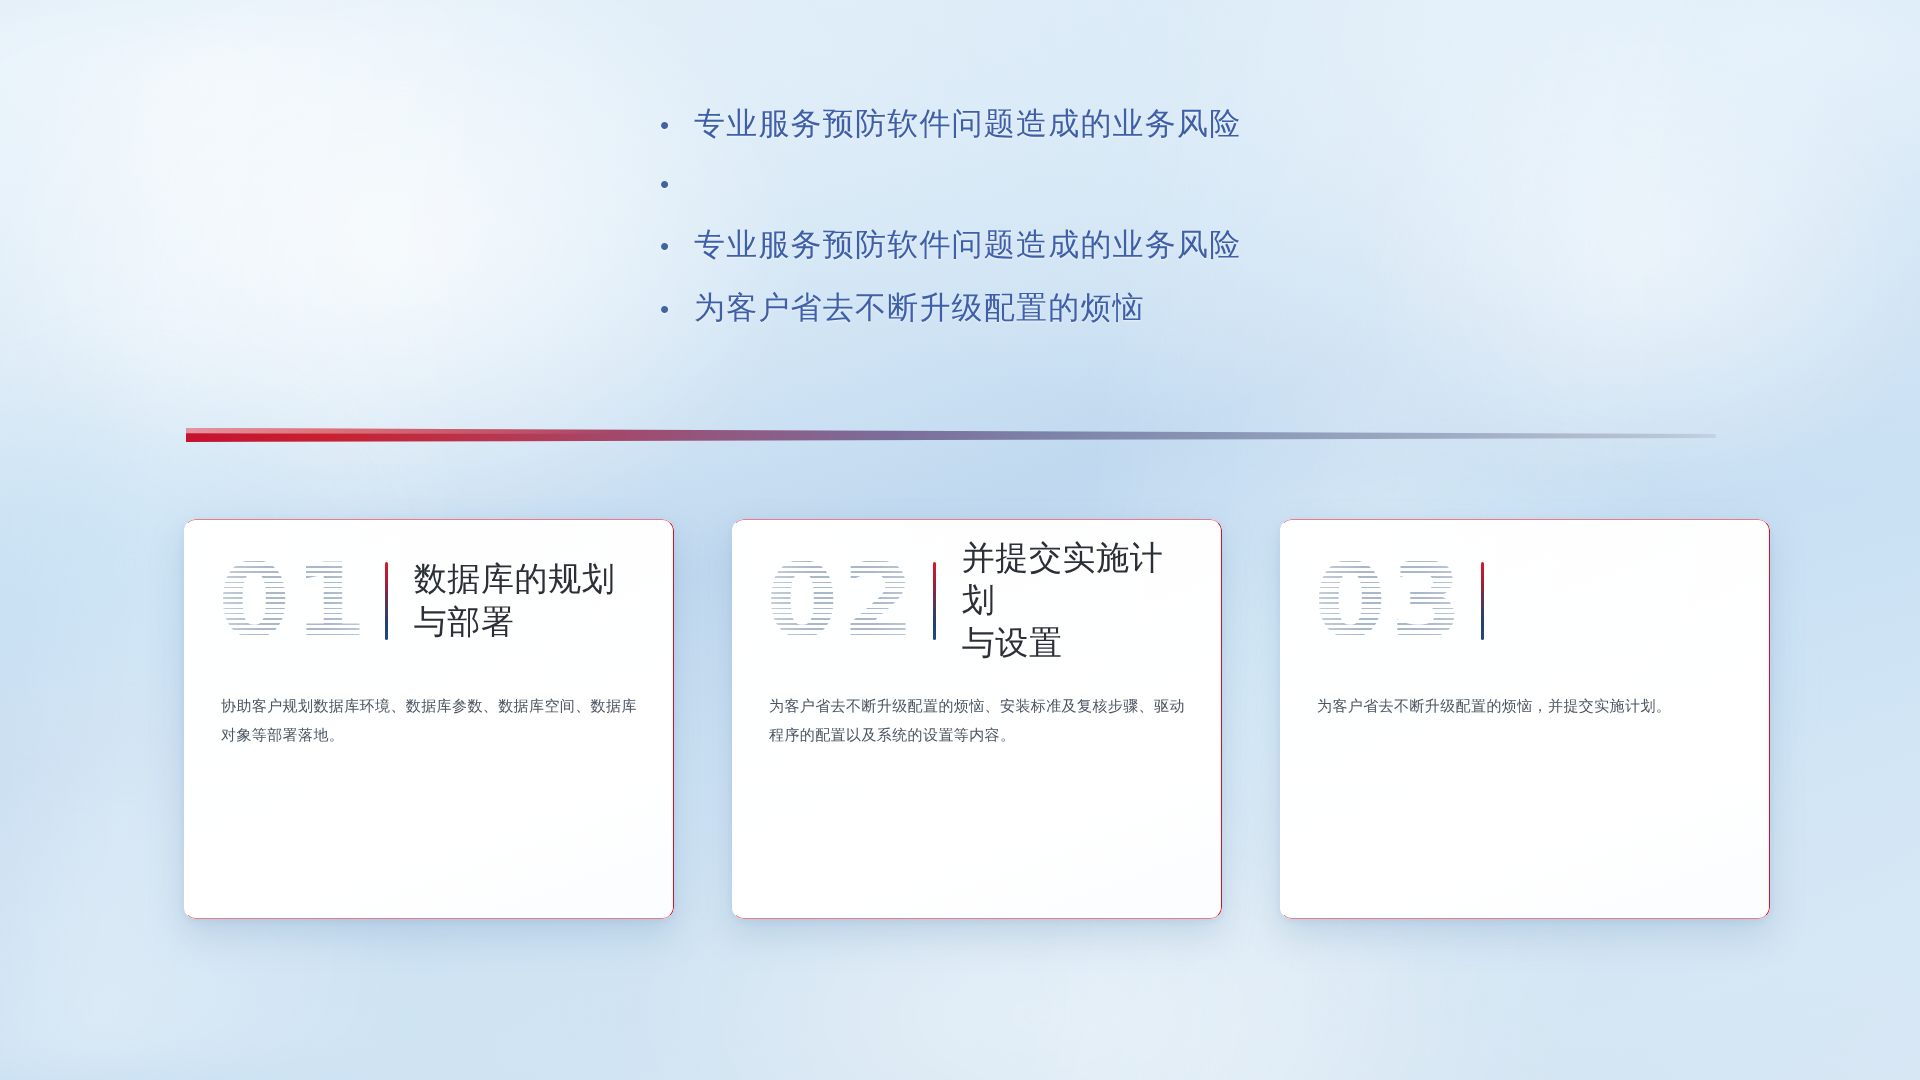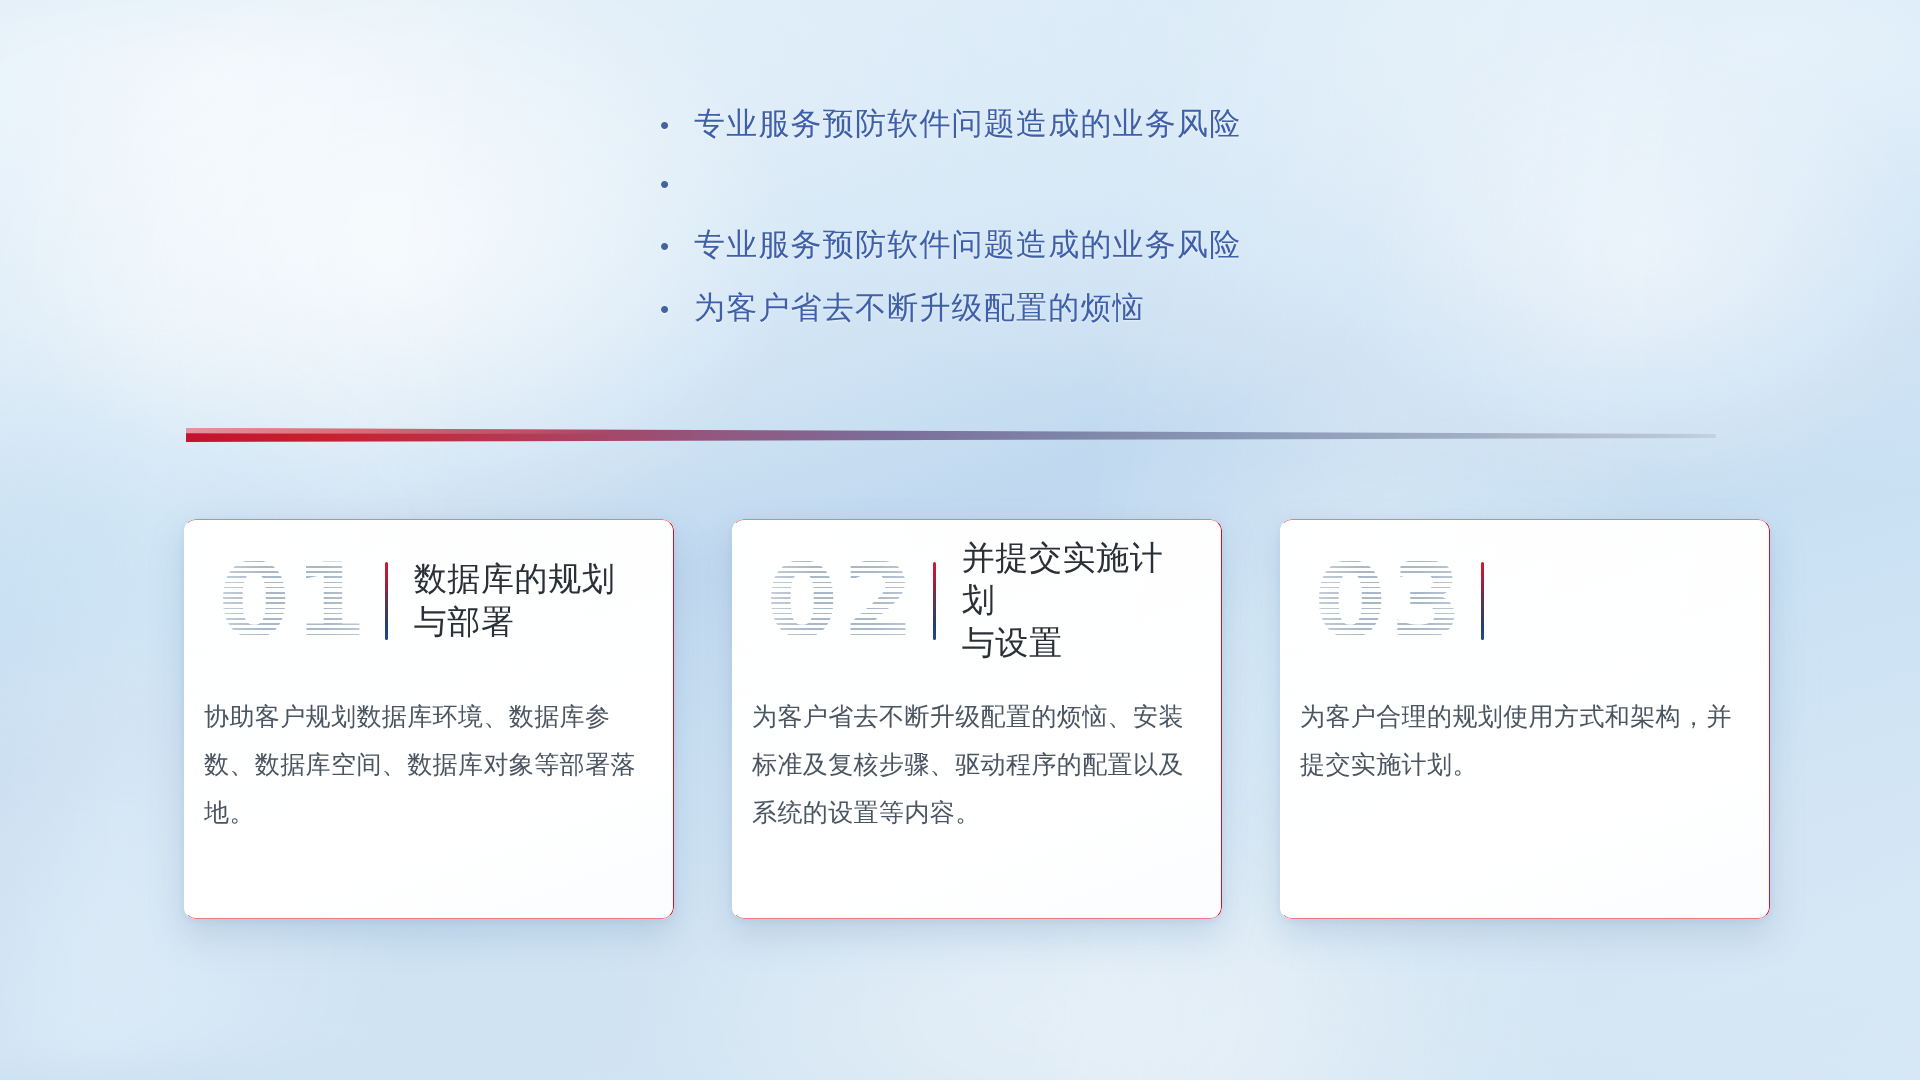--- a/index.html
+++ b/index.html
@@ -180,22 +180,22 @@
   }
   .card-title{
     font-size:33px;
     line-height:1.28;
     color:#2b2f36;
     font-weight:500;
     letter-spacing:.6px;
     white-space:pre-line;
   }
   .card-body{
-    padding:10px 36px 0 20px;
-    font-size:25px;
+    padding:10px 36px 0 37px;
+    font-size:15px;
     line-height:1.92;
     color:#4b5561;
     letter-spacing:.4px;
   }
 </style>
 </head>
 <body>
 
 <div id="bg">
   <div class="bg-base"></div>
@@ -269,16 +269,16 @@
 
   <div class="card accent-full">
     <div class="edge"></div>
     <div class="accent"></div>
     <div class="card-head">
       <span class="num-wrap">
         <span class="num">03</span>
       </span>
       <span class="vbar"></span>
     </div>
-    <div class="card-body">为客户合理的规划使用方式和架构，并提交实施计划。</div>
+    <div class="card-body">为客户省去不断升级配置的烦恼，并提交实施计划。</div>
   </div>
 
 </div>
 
 </body></html>

